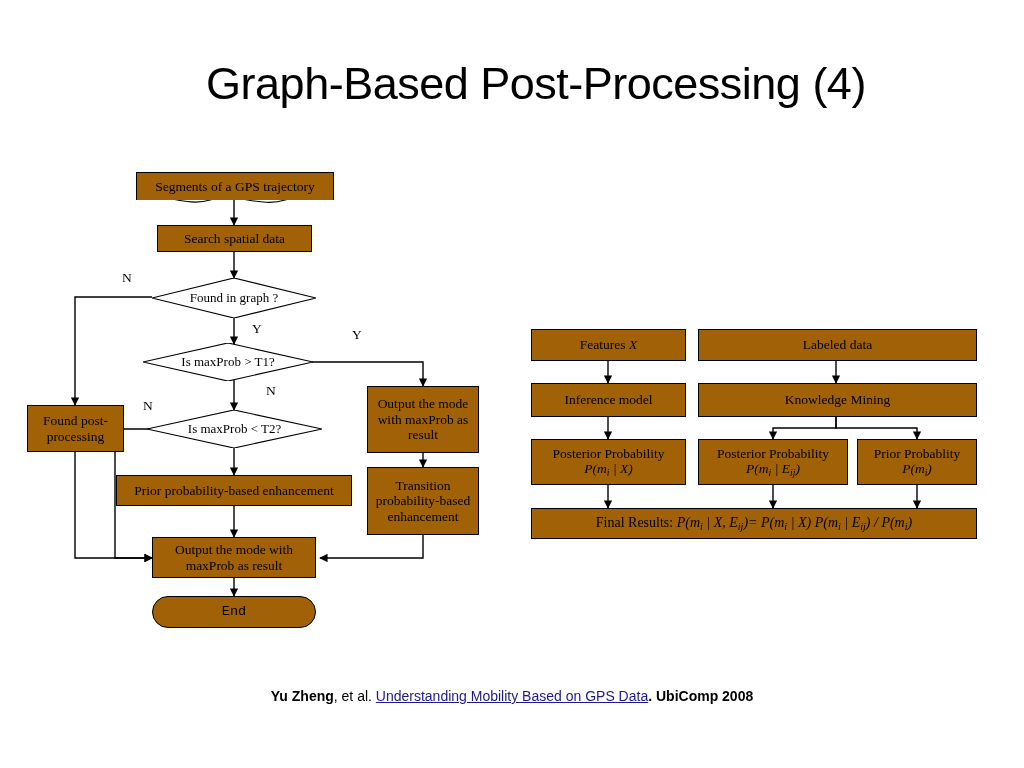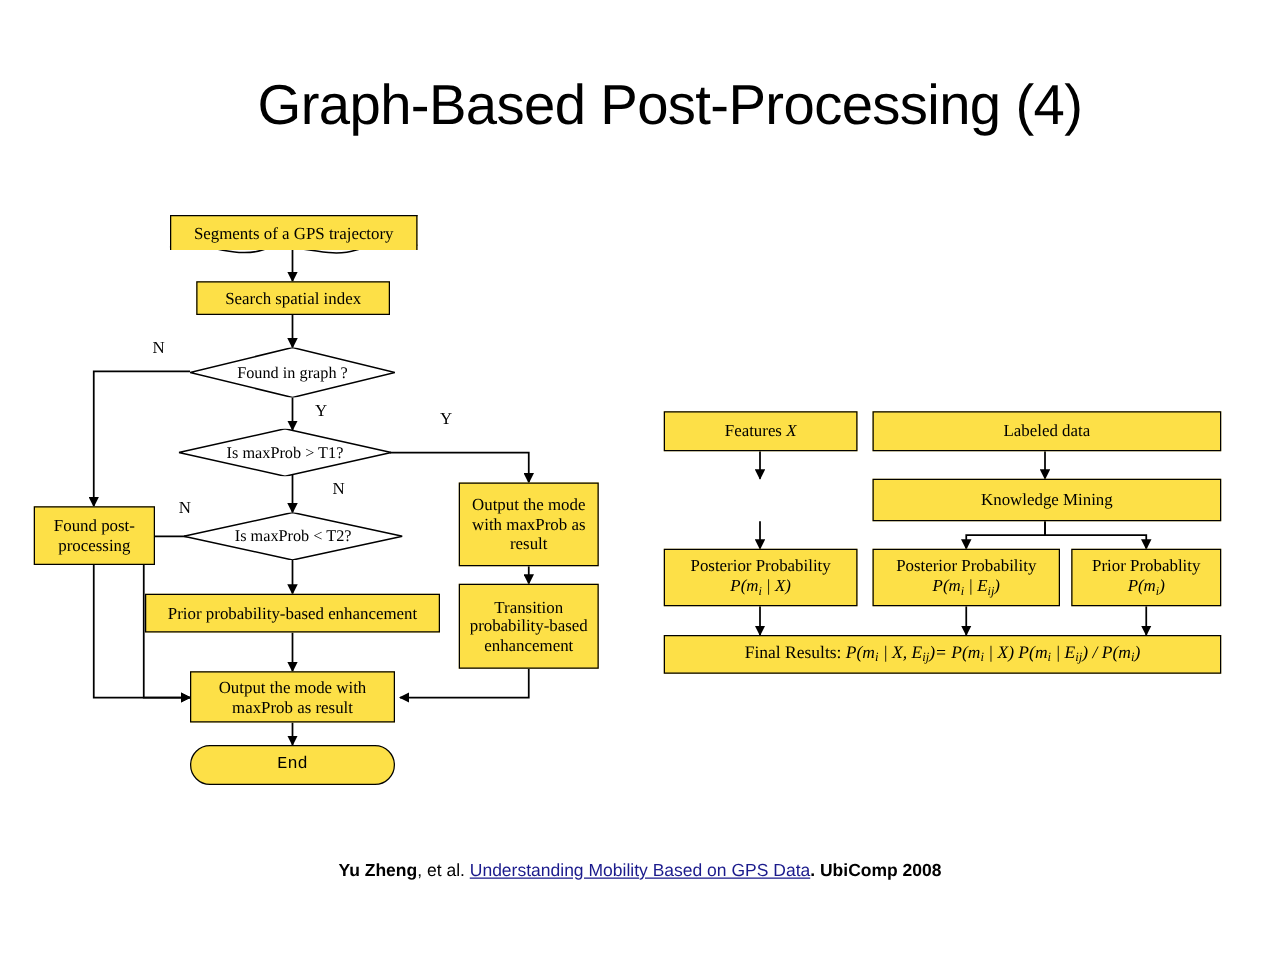--- a/index.html
+++ b/index.html
@@ -11,21 +11,21 @@
   #title{
     position:absolute;left:0;top:58px;width:1024px;text-align:center;
     font-family:"Liberation Sans", sans-serif;
     font-size:45px;font-weight:400;color:#000;letter-spacing:-0.5px;margin-left:24px;
   }
   .diagram{position:absolute;left:0;top:0;width:1024px;height:768px;}
   svg.lines{position:absolute;left:0;top:0;width:1024px;height:768px;pointer-events:none;}
 
   .node{
     position:absolute;box-sizing:border-box;
-    border:1px solid #000;background:#fde047;
+    border:1px solid #000;background:#a16207;
     display:flex;align-items:center;justify-content:center;
     text-align:center;font-size:13.5px;line-height:1.15;color:#000;
     padding:2px 2px;
   }
   .stadium{border-radius:22px;font-family:Liberation Mono, monospace;}
   .diamond-wrap{position:absolute;}
   .diamond-wrap .lbl{
     position:absolute;left:0;top:0;width:100%;height:100%;
     display:flex;align-items:center;justify-content:center;
     font-size:13px;color:#000;text-align:center;
@@ -96,21 +96,21 @@
       <line x1="773" y1="485" x2="773" y2="508" marker-end="url(#arrow)"></line>
       <line x1="917" y1="485" x2="917" y2="508" marker-end="url(#arrow)"></line>
     </g>
   </svg>
 
   <div class="node" style="left:136px;top:172px;width:198px;height:28px;border-bottom:none;">
     <span>Segments of a GPS trajectory</span>
   </div>
 
   <div class="node" style="left:157px;top:225px;width:155px;height:27px;">
-    <span>Search spatial index</span>
+    <span>Search spatial data</span>
   </div>
 
   <div class="diamond-wrap" style="left:152px;top:278px;width:164px;height:40px;">
     <svg width="164" height="40" style="position:absolute;left:0;top:0;">
       <polygon points="82,0 164,20 82,40 0,20" fill="#fff" stroke="#000" stroke-width="1.2"></polygon>
     </svg>
     <div class="lbl">Found in graph ?</div>
   </div>
 
   <div class="diamond-wrap" style="left:143px;top:343px;width:170px;height:38px;">
@@ -157,20 +157,23 @@
   <div class="edge-label" style="left:266px;top:383px;">N</div>
   <div class="edge-label" style="left:143px;top:398px;">N</div>
 
   <div class="node" style="left:531px;top:329px;width:155px;height:32px;">
     <span>Features&nbsp;<span class="ital">X</span></span>
   </div>
   <div class="node" style="left:698px;top:329px;width:279px;height:32px;">
     <span>Labeled data</span>
   </div>
 
+  <div class="node" style="left:531px;top:383px;width:155px;height:34px;">
+    <span>Inference model</span>
+  </div>
   <div class="node" style="left:698px;top:383px;width:279px;height:34px;">
     <span>Knowledge Mining</span>
   </div>
 
   <div class="node" style="left:531px;top:439px;width:155px;height:46px;flex-direction:column;">
     <span>Posterior Probability</span>
     <span class="ital">P(m<span class="sub">i</span> | X)</span>
   </div>
   <div class="node" style="left:698px;top:439px;width:150px;height:46px;flex-direction:column;">
     <span>Posterior Probability</span>

